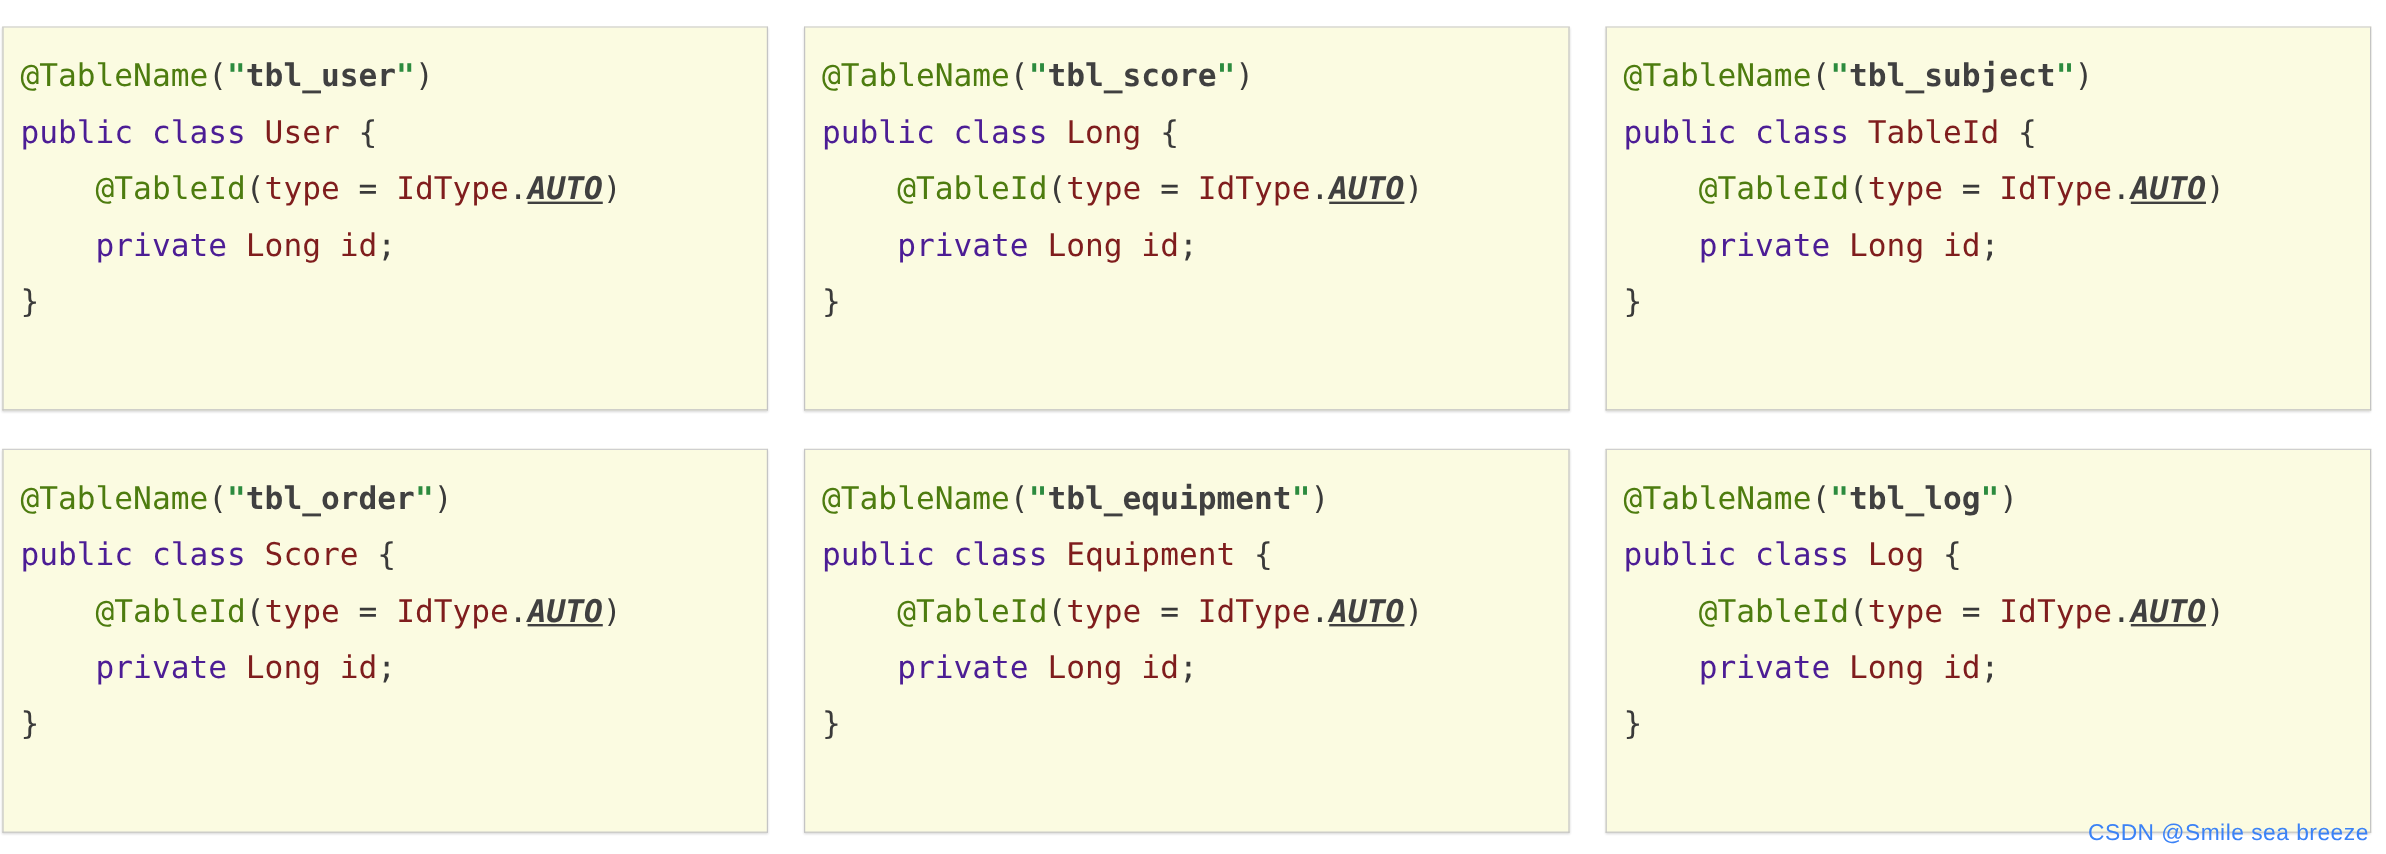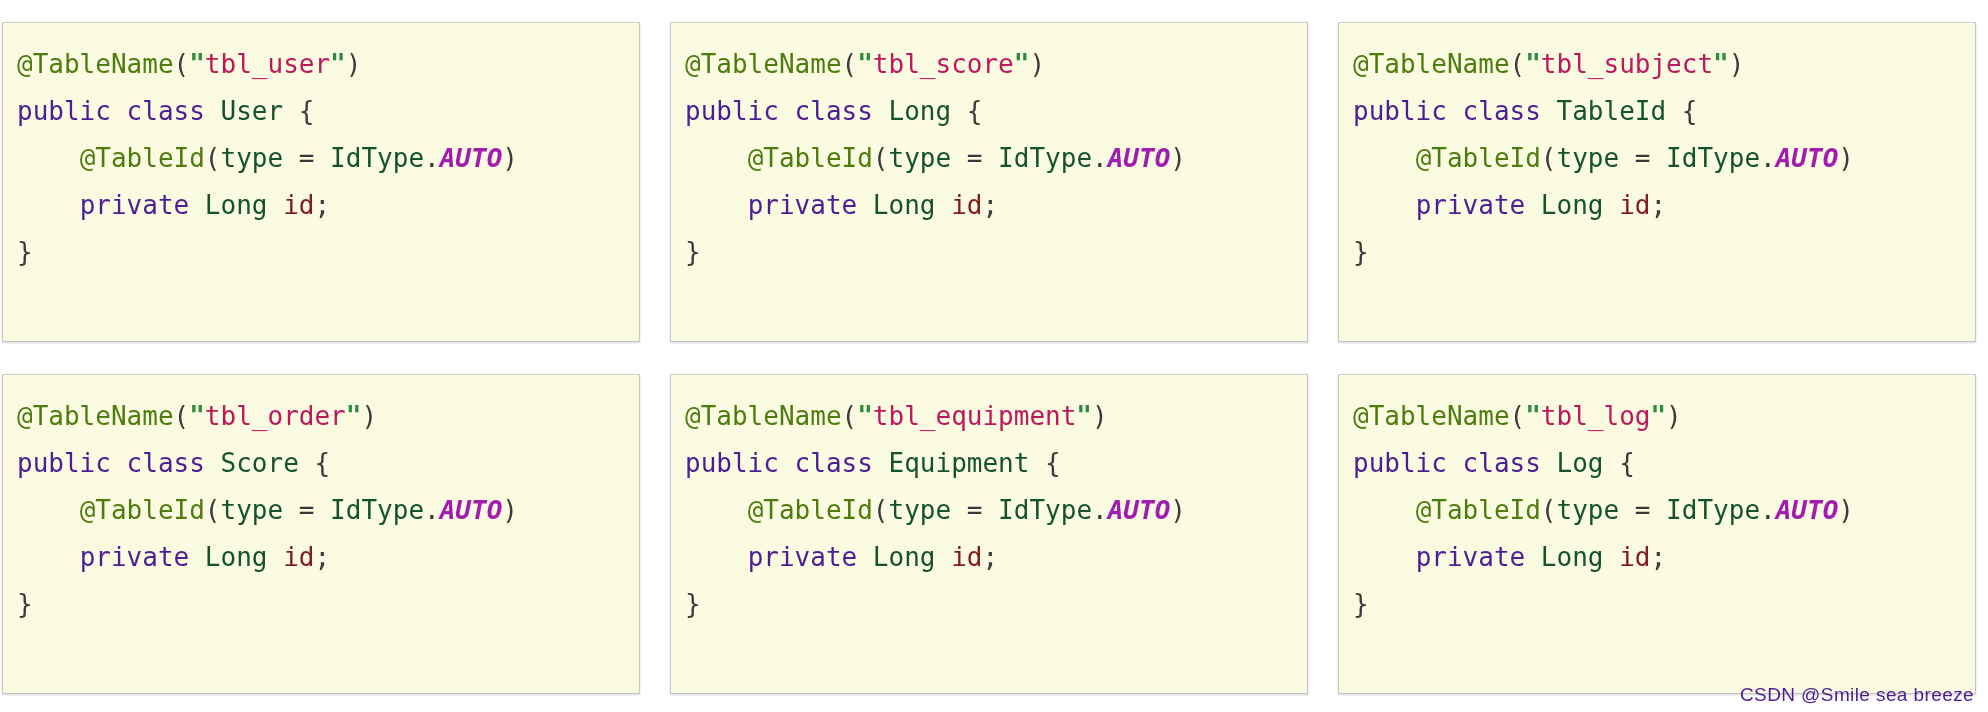--- a/index.html
+++ b/index.html
@@ -44,33 +44,33 @@
     font-size: 26px;
     line-height: 47px;
     white-space: pre;
     color: #333333;
     letter-spacing: 0px;
   }
 
   .tok-ann   { color: #4d7c0f; }
   .tok-punct { color: #3a3a3a; }
   .tok-quote { color: #2c8b3e; font-weight: bold; }
-  .tok-str   { color: #be185d; font-weight: normal; }
+  .tok-str   { color: #404040; font-weight: bold; }
   .tok-kw    { color: #4c1d95; }
-  .tok-type  { color: #14532d; }
-  .tok-enum  { color: #a21caf; font-style: italic; font-weight: bold; }
+  .tok-type  { color: #7f1d1d; }
+  .tok-enum  { color: #404040; font-style: italic; font-weight: bold; text-decoration: underline; }
   .tok-field { color: #7f1d1d; }
 
   #watermark {
     position: absolute;
     right: 14px;
     bottom: 6px;
     font-family: "Liberation Sans", sans-serif;
     font-size: 19px;
-    color: #4c1d95;
+    color: #3b82f6;
     letter-spacing: 0.4px;
     white-space: nowrap;
   }
 </style>
 </head>
 <body>
 
 <div id="grid">
 
   <div class="code-card">

